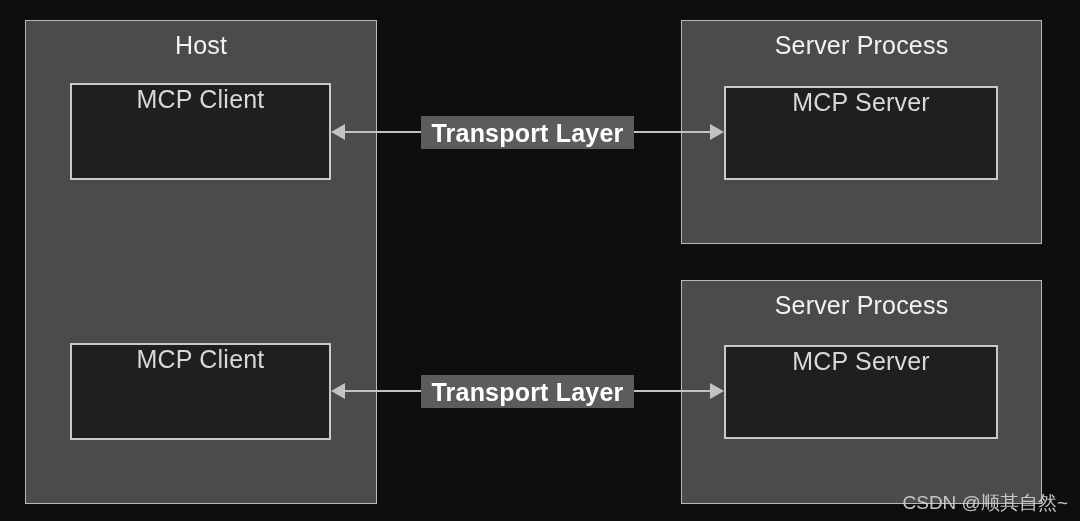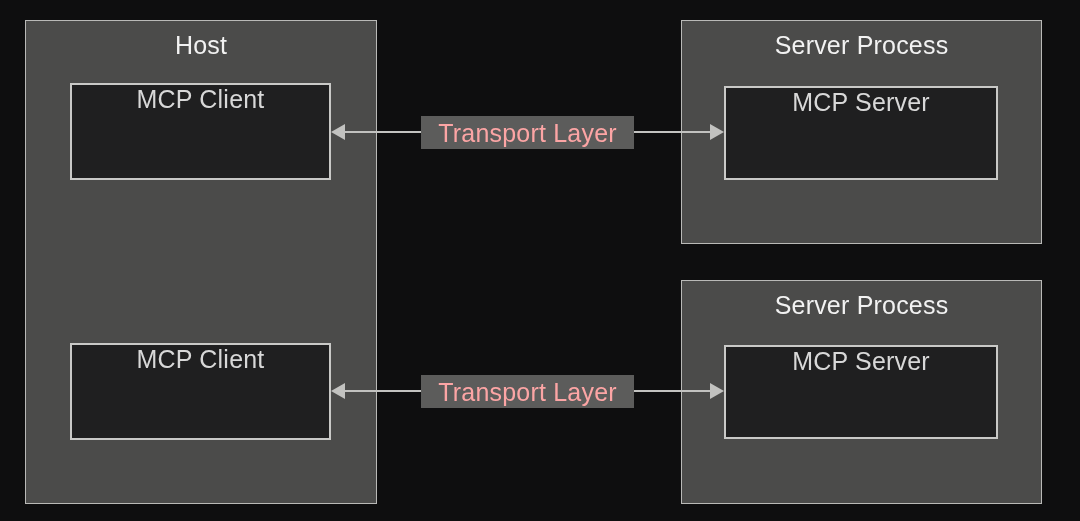--- a/index.html
+++ b/index.html
@@ -68,29 +68,30 @@
     border-top: 8px solid transparent;
     border-bottom: 8px solid transparent;
   }
   .arrow-left  { border-right: 14px solid #c2c2c0; }
   .arrow-right { border-left: 14px solid #c2c2c0; }
 
   
   .transport-chip {
     position: absolute;
     background: #5c5c5b;
-    color: #fca5a5;
+    color: #ffffff;
     font-size: 25px;
     line-height: 28px;
     letter-spacing: 0.2px;
     white-space: nowrap;
     display: flex;
     align-items: center;
     justify-content: center;
     box-sizing: border-box;
+    font-weight: bold;
   }
 
   
   .watermark {
     position: absolute;
     right: 12px;
     bottom: 6px;
     color: #d2d2d2;
     font-size: 19px;
     line-height: 24px;
@@ -138,14 +139,15 @@
   <div class="arrow-right" style="left:710px; top:124px;"></div>
 
   <div class="transport-chip" style="left:421px; top:116px; width:213px; height:33px;">Transport Layer</div>
 
   <div class="conn-line" style="left:344px; top:390px; width:82px;"></div>
   <div class="arrow-left" style="left:331px; top:383px;"></div>
   <div class="conn-line" style="left:629px; top:390px; width:91px;"></div>
   <div class="arrow-right" style="left:710px; top:383px;"></div>
   <div class="transport-chip" style="left:421px; top:375px; width:213px; height:33px;">Transport Layer</div>
 
+  <div class="watermark">CSDN @顺其自然~</div>
 
 </div>
 
 </body></html>

